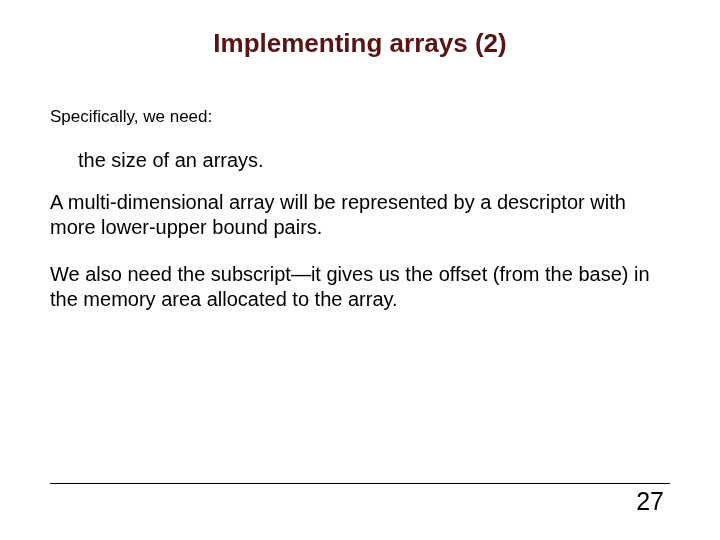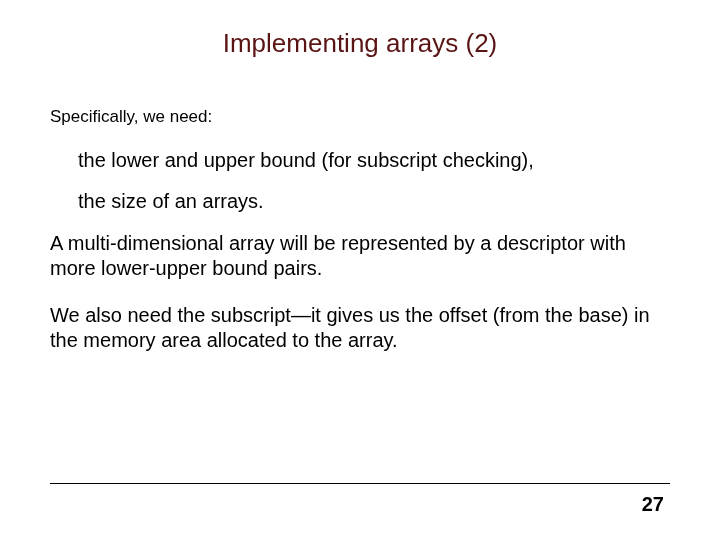--- a/index.html
+++ b/index.html
@@ -17,21 +17,21 @@
   }
   .slide {
     width: 100%;
     height: 100%;
     padding: 24px 50px 20px 50px;
     position: relative;
   }
   .title {
     color: #5a1414;
     font-size: 26px;
-    font-weight: normal;
+    font-weight: bold;
     text-align: center;
     margin-bottom: 48px;
     margin-top: 4px;
   }
   .intro {
     color: #000000;
     font-size: 17px;
     margin-bottom: 22px;
   }
   .bullet {
@@ -51,34 +51,33 @@
     left: 50px;
     right: 50px;
     bottom: 56px;
     border: none;
     border-top: 1px solid #000000;
   }
   .page-number {
     position: absolute;
     right: 56px;
     bottom: 24px;
-    font-size: 20px;
-    font-weight: bold;
+    font-size: 25px;
+    font-weight: normal;
     color: #000000;
   }
 </style>
 </head>
 <body>
 
 <div class="slide">
   <h1 class="title">Implementing arrays (2)</h1>
 
   <p class="intro">Specifically, we need:</p>
 
-  <p class="bullet">the lower and upper bound (for subscript checking),</p>
   <p class="bullet">the size of an arrays.</p>
 
   <p class="para">A multi-dimensional array will be represented by a descriptor with more lower-upper bound pairs.</p>
   <p class="para">We also need the subscript—it gives us the offset (from the base) in the memory area allocated to the array.</p>
 
   <hr class="divider">
 
   <div class="page-number">27</div>
 </div>
 

